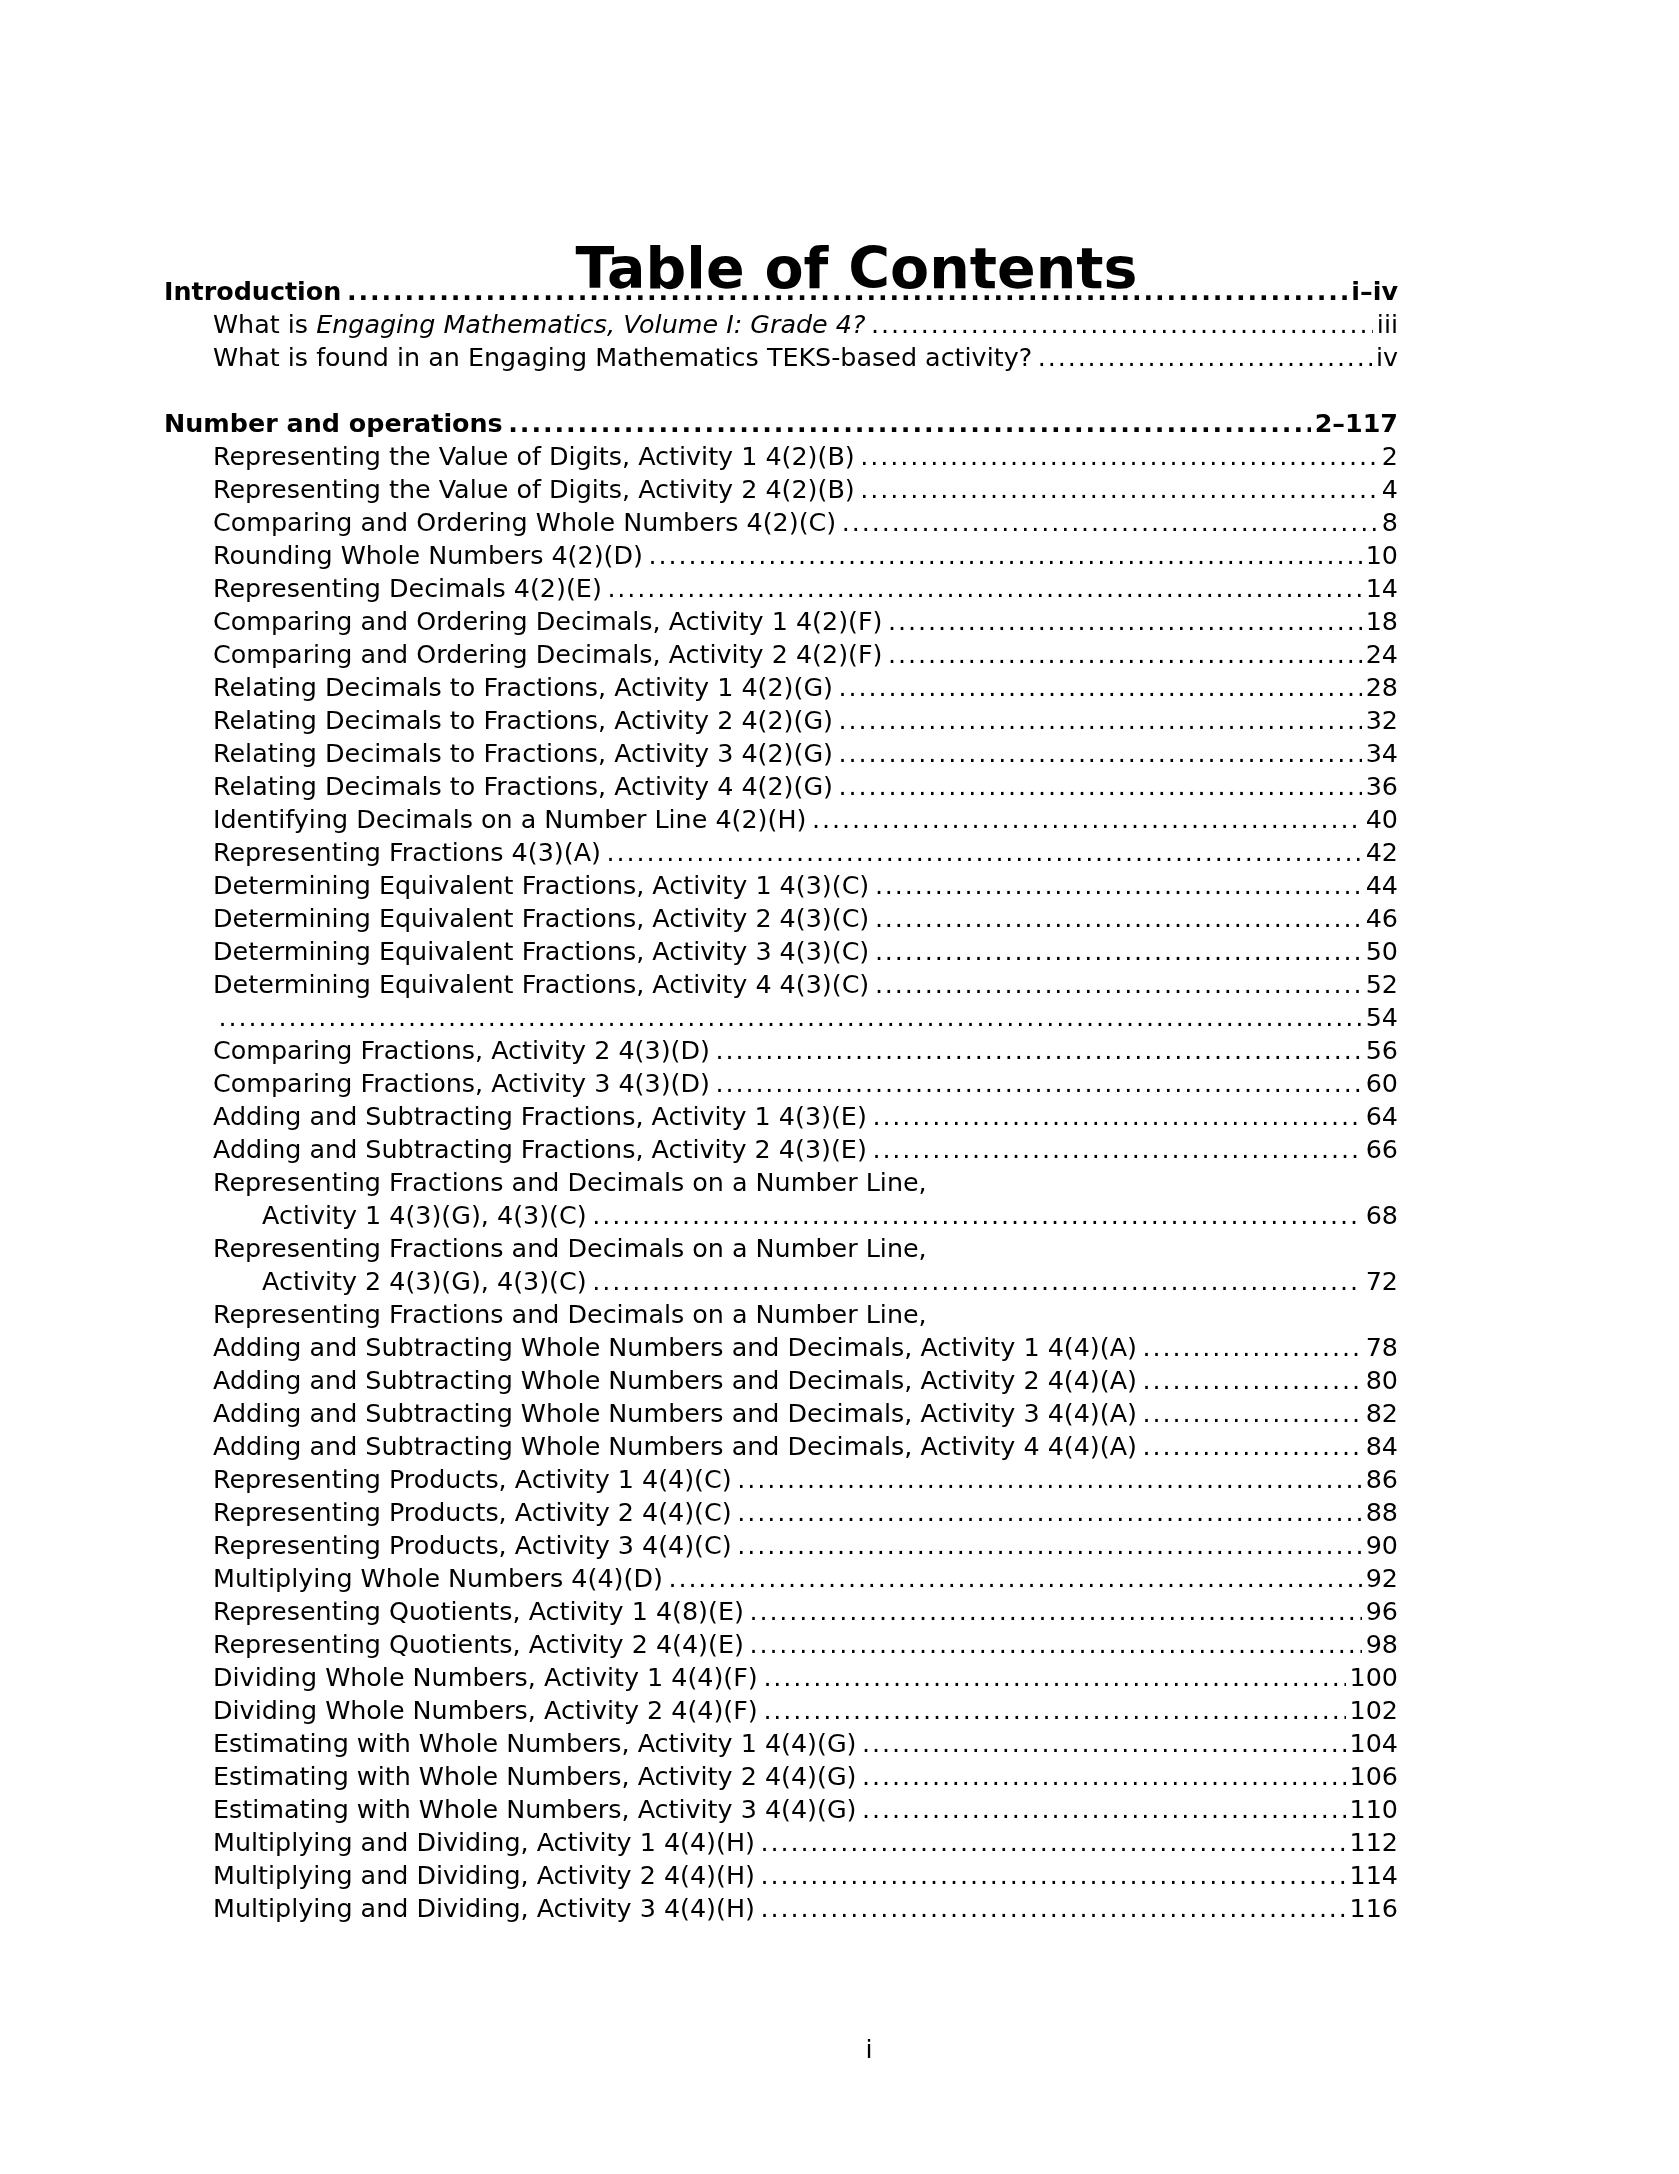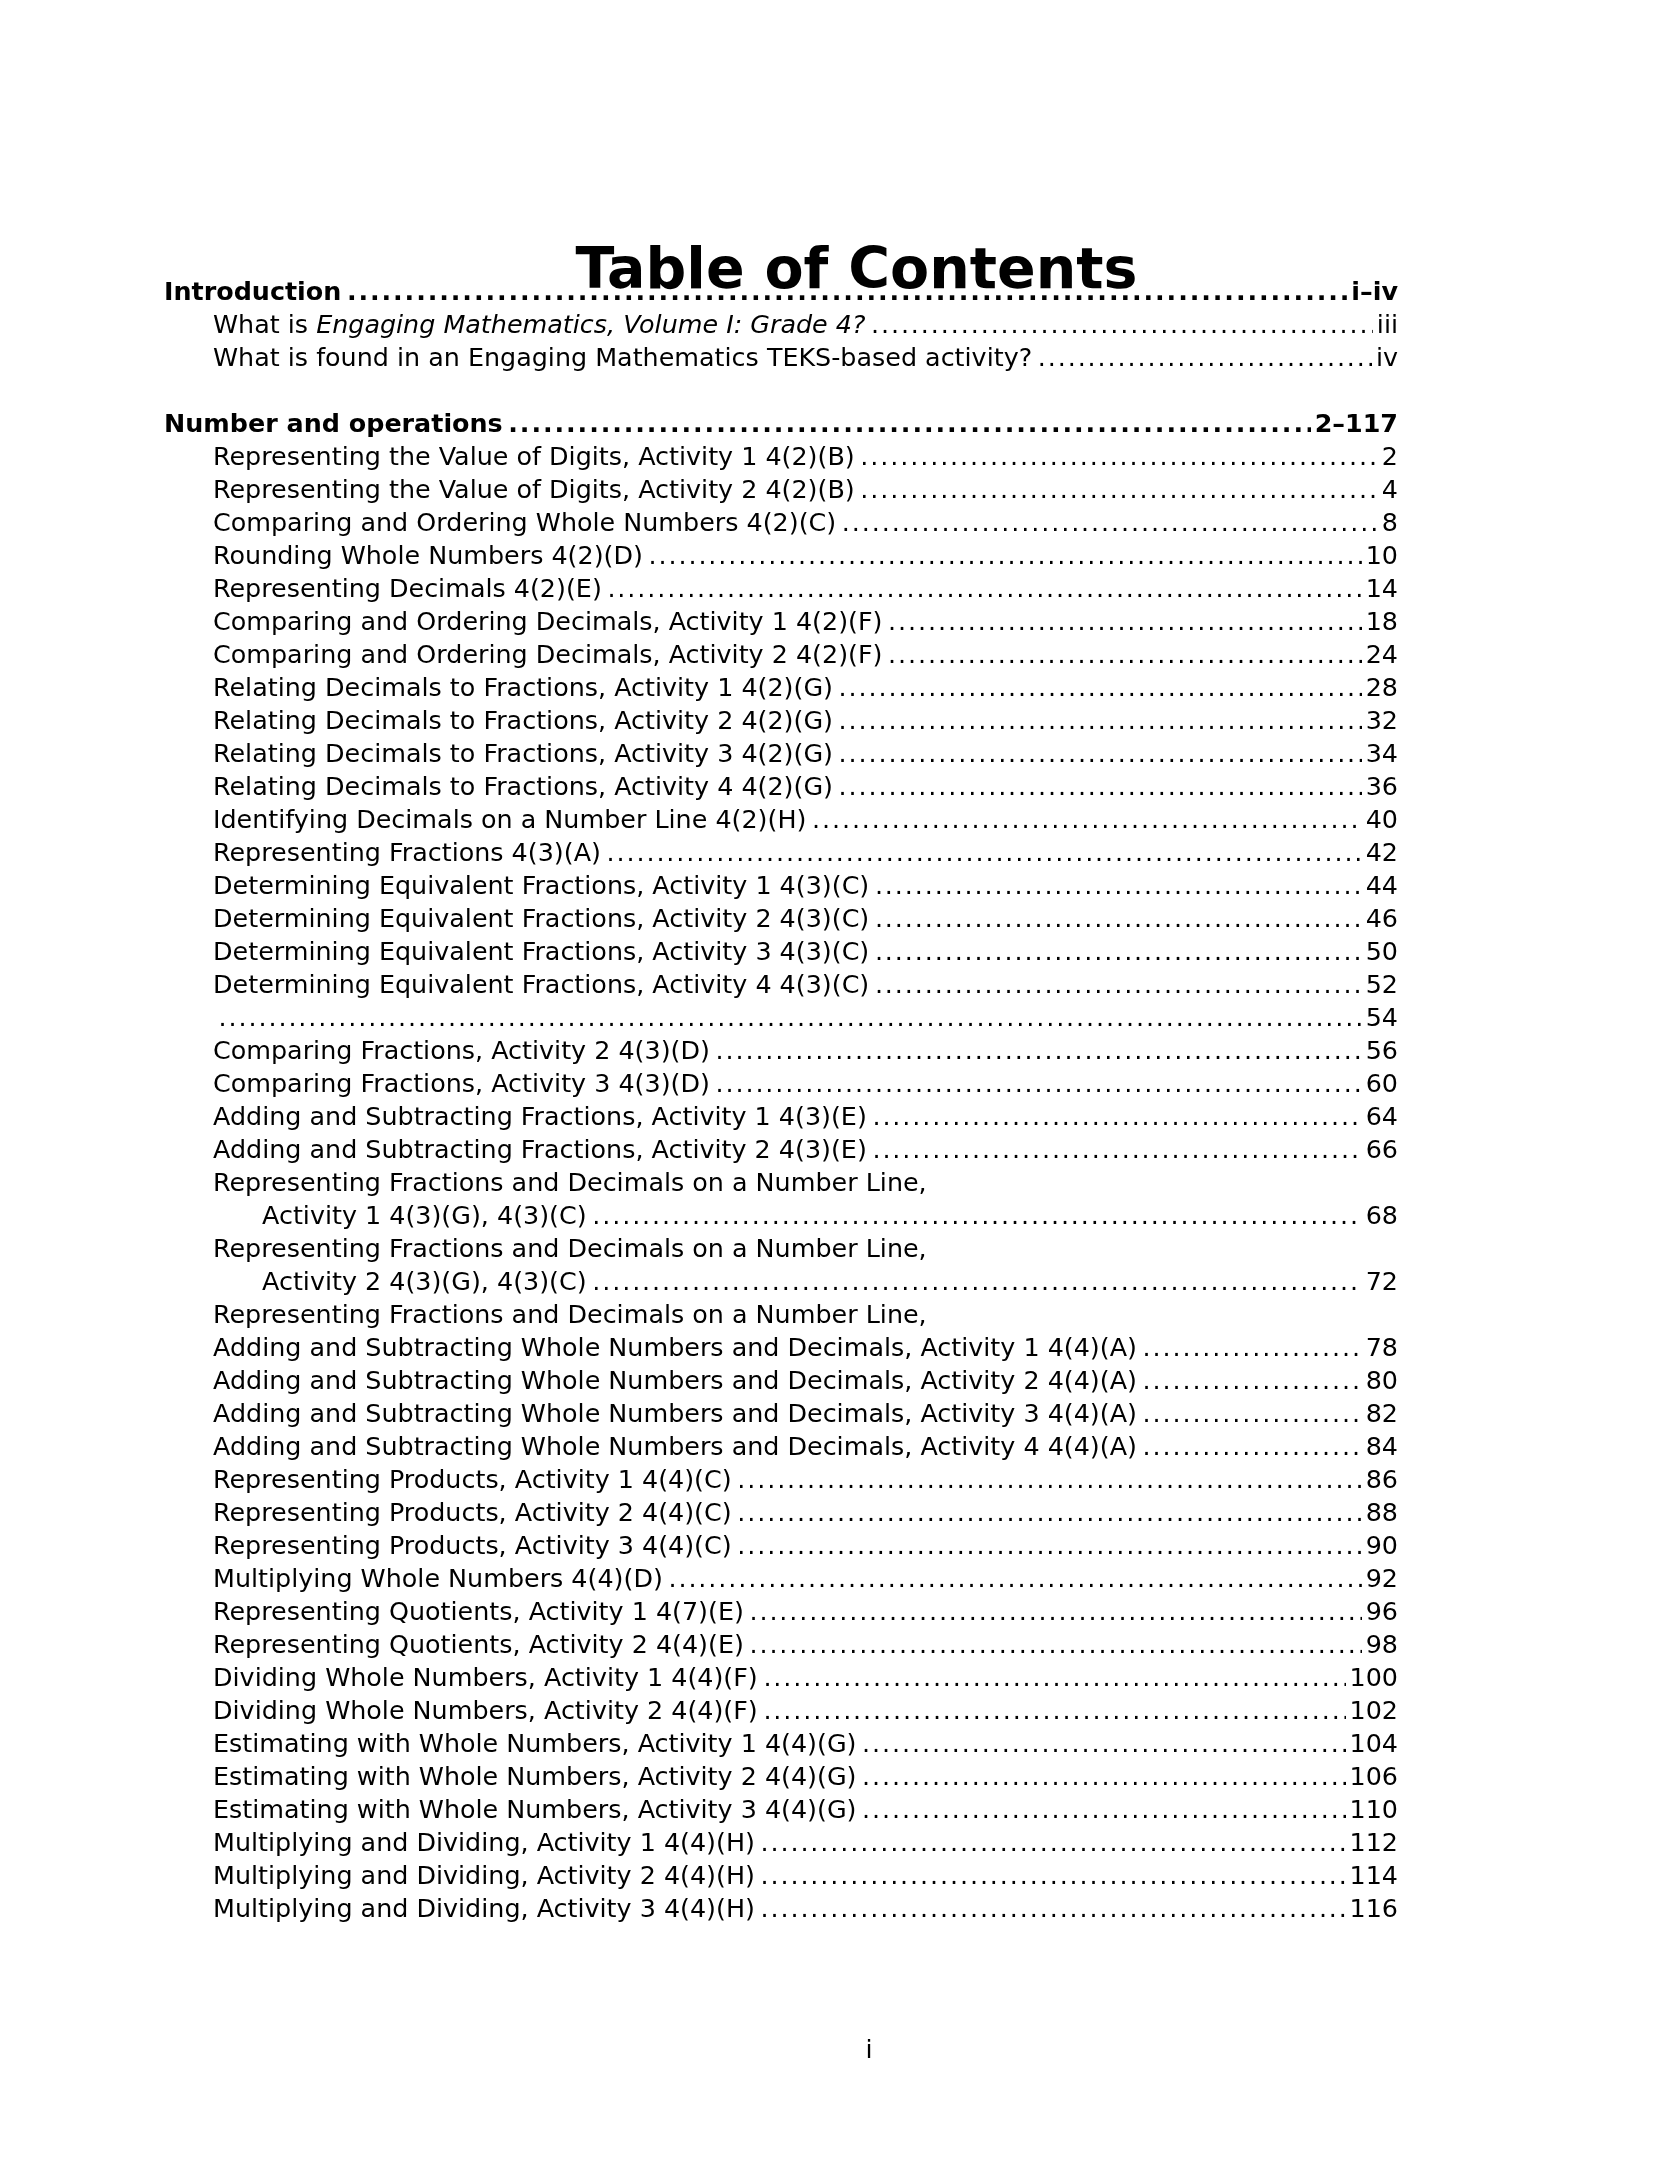--- a/index.html
+++ b/index.html
@@ -212,21 +212,21 @@
       <span class="label">Representing Products, Activity 3  4(4)(C)</span>
       <span class="leader"></span>
       <span class="page">90</span>
     </div>
     <div class="row l1">
       <span class="label">Multiplying Whole Numbers  4(4)(D)</span>
       <span class="leader"></span>
       <span class="page">92</span>
     </div>
     <div class="row l1">
-      <span class="label">Representing Quotients, Activity 1  4(7)(E)</span>
+      <span class="label">Representing Quotients, Activity 1  4(8)(E)</span>
       <span class="leader"></span>
       <span class="page">96</span>
     </div>
     <div class="row l1">
       <span class="label">Representing Quotients, Activity 2  4(4)(E)</span>
       <span class="leader"></span>
       <span class="page">98</span>
     </div>
     <div class="row l1">
       <span class="label">Dividing Whole Numbers, Activity 1  4(4)(F)</span>

